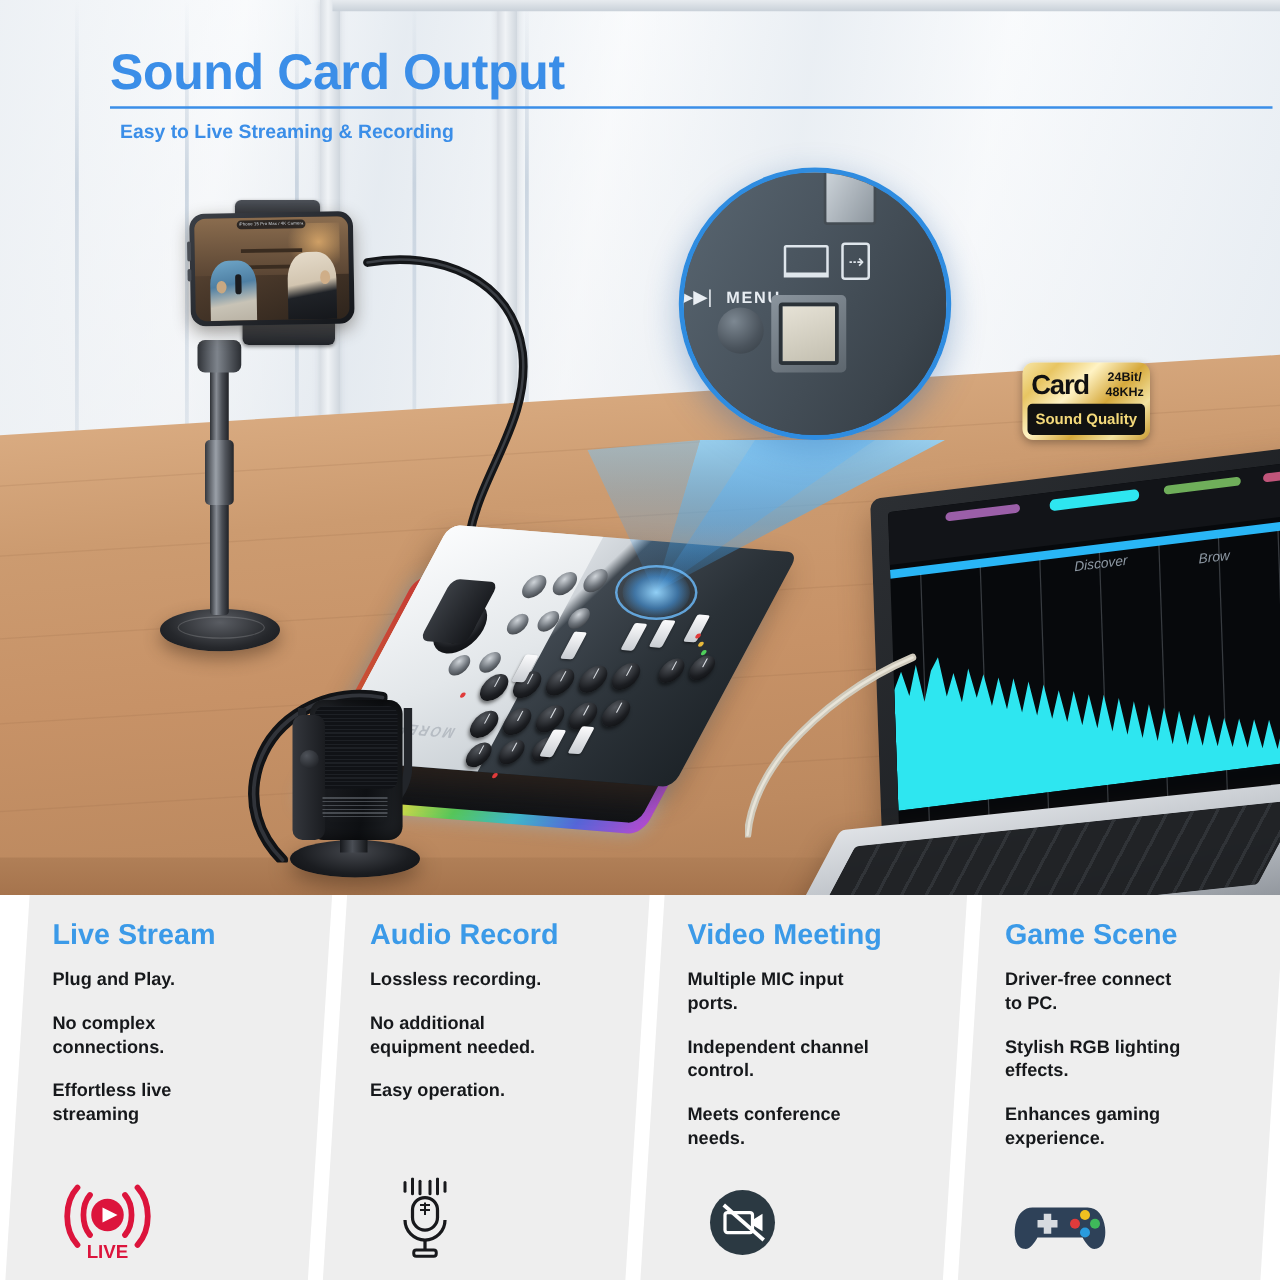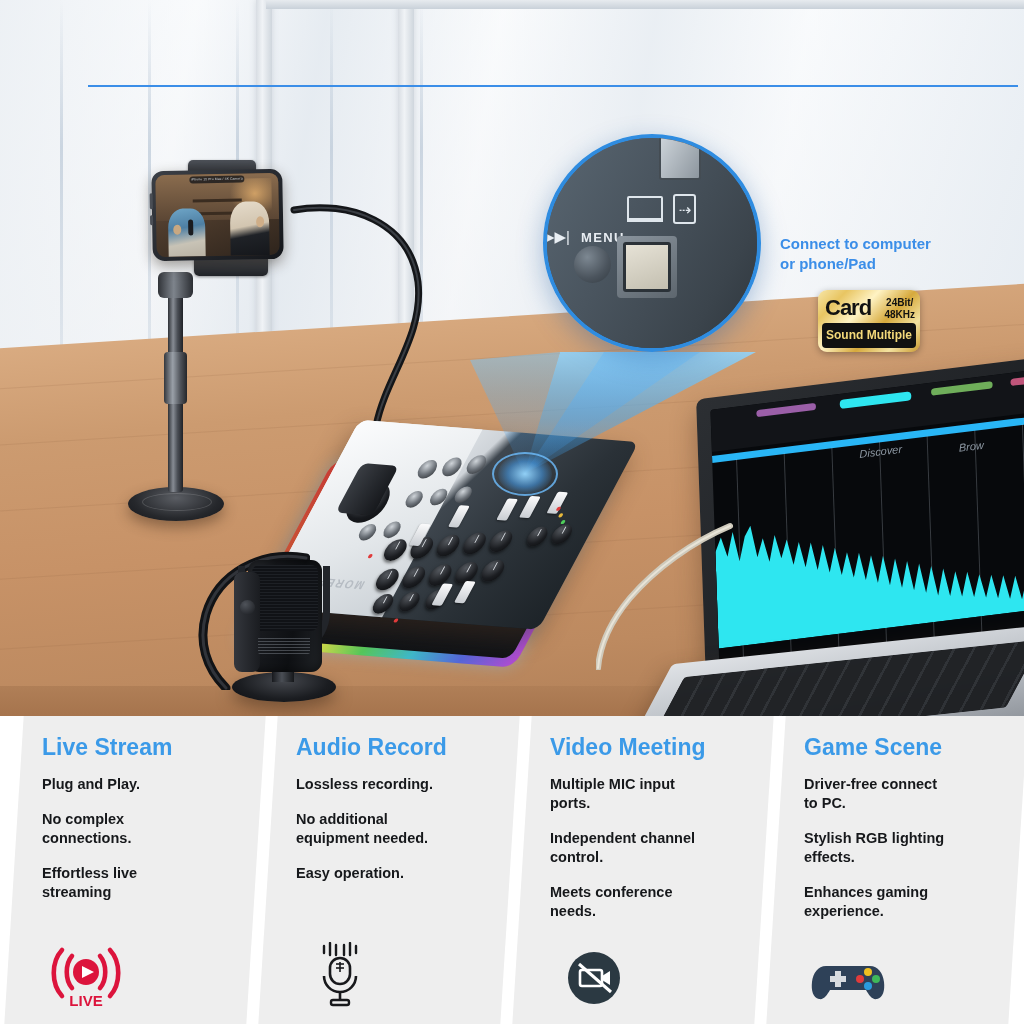--- a/index.html
+++ b/index.html
@@ -421,38 +421,36 @@
     <div class="mic-base"></div>
     <div class="mic-stem"></div>
     <div class="mic-yoke"></div>
     <div class="mic-body">
       <div class="mic-grill"></div>
     </div>
     <div class="mic-side"></div>
     <div class="mic-knob"></div>
     <div class="mic-label"></div>
 
+    <div class="h-title">Sound Card Output</div>
     <div class="h-rule"></div>
     <div class="h-sub">
-    </div>
-
-    <div class="c-sub">
-      <div>Connect to computer</div>
-      <div>or phone/Pad</div>
-    </div>
+      <div>Easy to Live Streaming &amp; Recording</div>
+    </div>
+
 
     <div class="hifi">
       <div class="hifi-in">
         <div class="hifi-top">Card</div>
         <div class="hifi-spec">
           <div>24Bit/</div>
           <div>48KHz</div>
         </div>
         <div class="hifi-bar">
-          <span>Sound Multiple</span>
+          <span>Sound Quality</span>
         </div>
       </div>
     </div>
 
   </div>
 
   <div id="features">
 
     <div class="fcol" style="left:14px">
       <div class="fcol-in">

